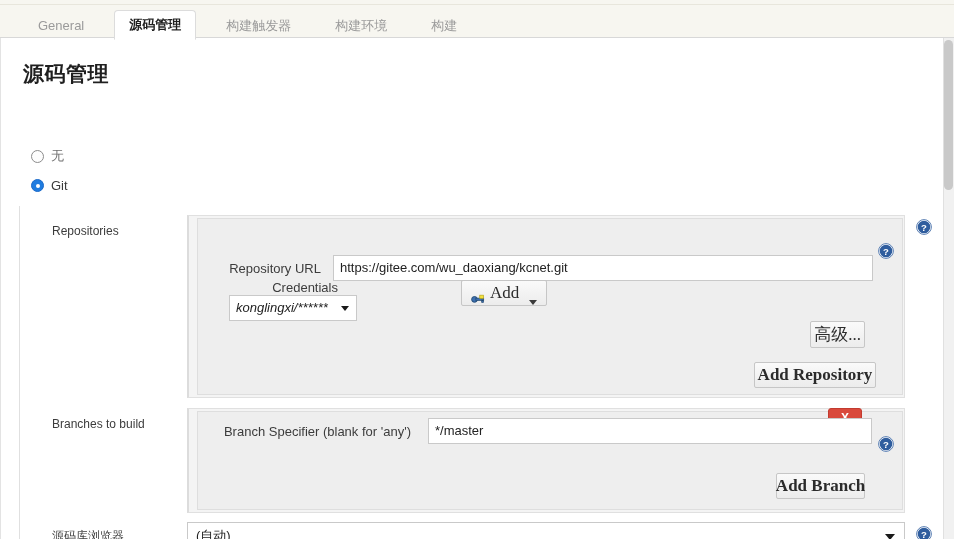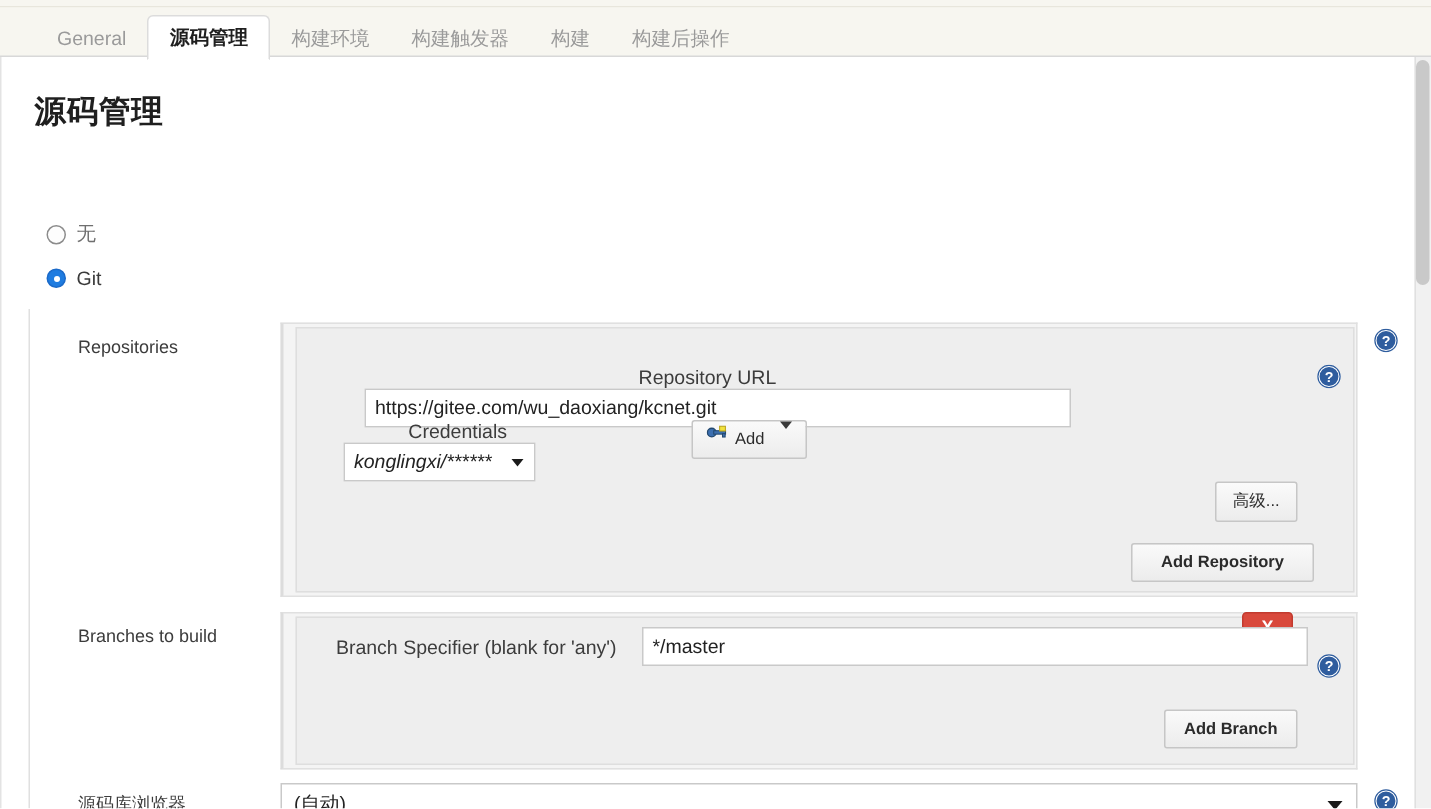--- a/index.html
+++ b/index.html
@@ -32,21 +32,21 @@
     width: 954px; height: 33px;
     background: #f7f6f0;
     border-bottom: 1px solid #d8d8d8;
     padding-left: 16px;
   }
   .tabbar-inner {
     position: relative;
     height: 33px;
     display: flex;
     align-items: flex-end;
-    gap: 0px;
+    gap: 16px;
     margin-left: 8px;
   }
   .tab {
     height: 27px;
     line-height: 27px;
     padding: 0 14px;
     font-size: 13px;
     color: #9a9a9a;
     cursor: pointer;
     white-space: nowrap;
@@ -194,45 +194,45 @@
     position: absolute;
     right: 7px; top: 50%;
     margin-top: -2px;
     width: 0; height: 0;
     border-left: 4px solid transparent;
     border-right: 4px solid transparent;
     border-top: 5px solid #1a1a1a;
   }
 
   
-  #row-repo-url { left: 220px; top: 206px; flex-direction: column; }
+  #row-repo-url { left: 220px; top: 217px; }
   #row-repo-url .field-label { width: 100px; }
-  #inp-repo-url { width: 471px; margin-left: 22px; }
+  #inp-repo-url { width: 540px; margin-left: 12px; }
 
   
   #row-cred { left: 220px; top: 242px; flex-direction: column; }
   #row-cred .field-label { width: 98px; }
   #sel-cred { width: 128px; margin-left: 8px; }
 
   
   .btn {
     background: linear-gradient(#fafafa, #ececec);
     border: 1px solid #c6c6c6;
     border-radius: 2px;
-    font-size: 11px;
+    font-size: 17px;
     color: #2b2b2b;
     height: 26px;
     line-height: 24px;
     padding: 0 10px;
     cursor: pointer;
     white-space: nowrap;
     display: inline-flex;
-    align-items: flex-start;
+    align-items: flex-end;
     gap: 5px;
-    font-family: Liberation Sans, sans-serif;
+    font-family: Liberation Serif, serif;
   }
   #btn-add-cred {
     position: absolute;
     left: 460px; top: 242px;
     padding: 0 9px;
   }
   .key-icon { width: 14px; height: 13px; flex: none; }
   .dd-caret {
     width: 0; height: 0;
     border-left: 4px solid transparent;
@@ -336,24 +336,23 @@
 <body>
 
 <div class="page">
 
   <div class="top-strip"></div>
 
   <div class="tabbar">
     <div class="tabbar-inner">
       <div class="tab">General</div>
       <div class="tab active">源码管理</div>
+      <div class="tab">构建触发器</div>
       <div class="tab">构建环境</div>
-      <div class="tab">构建触发器</div>
       <div class="tab">构建</div>
-      <div class="tab">构建后操作</div>
     </div>
   </div>
 
   <div class="body-wrap">
 
     <div class="page-title">源码管理</div>
 
     <div class="radio-row r1">
       <span class="radio"></span>
       <span class="radio-label muted">无</span>

